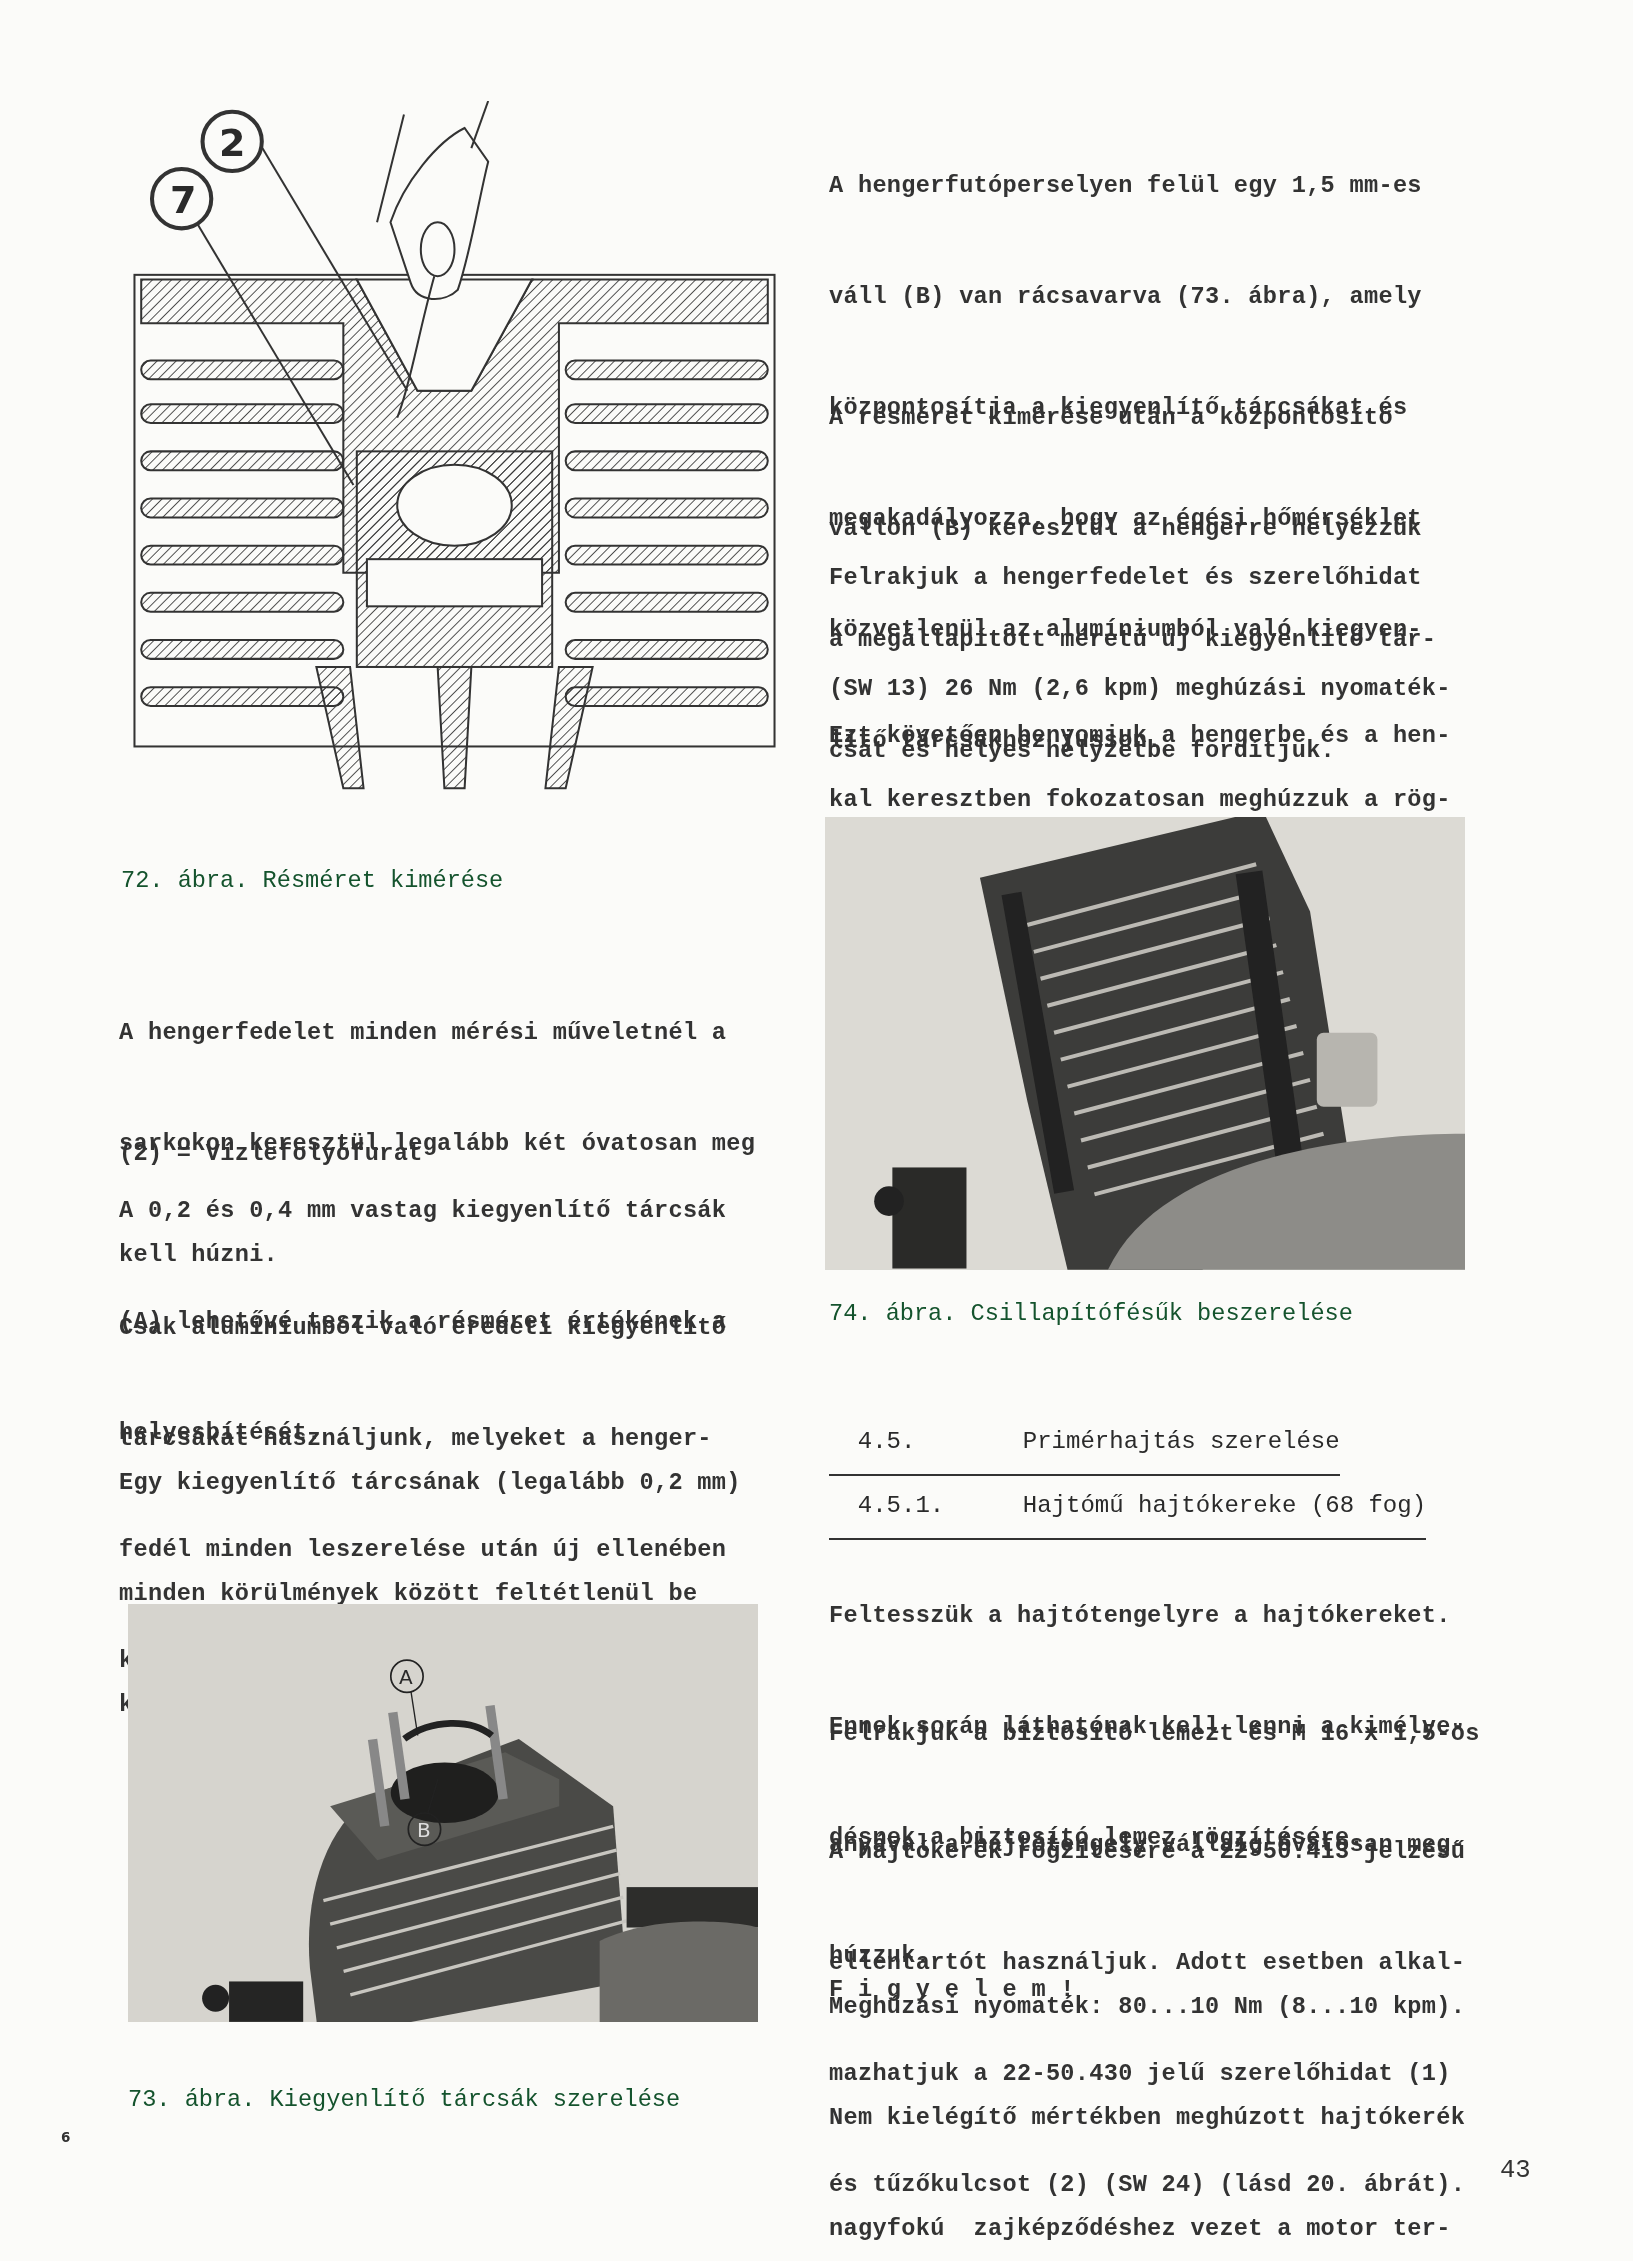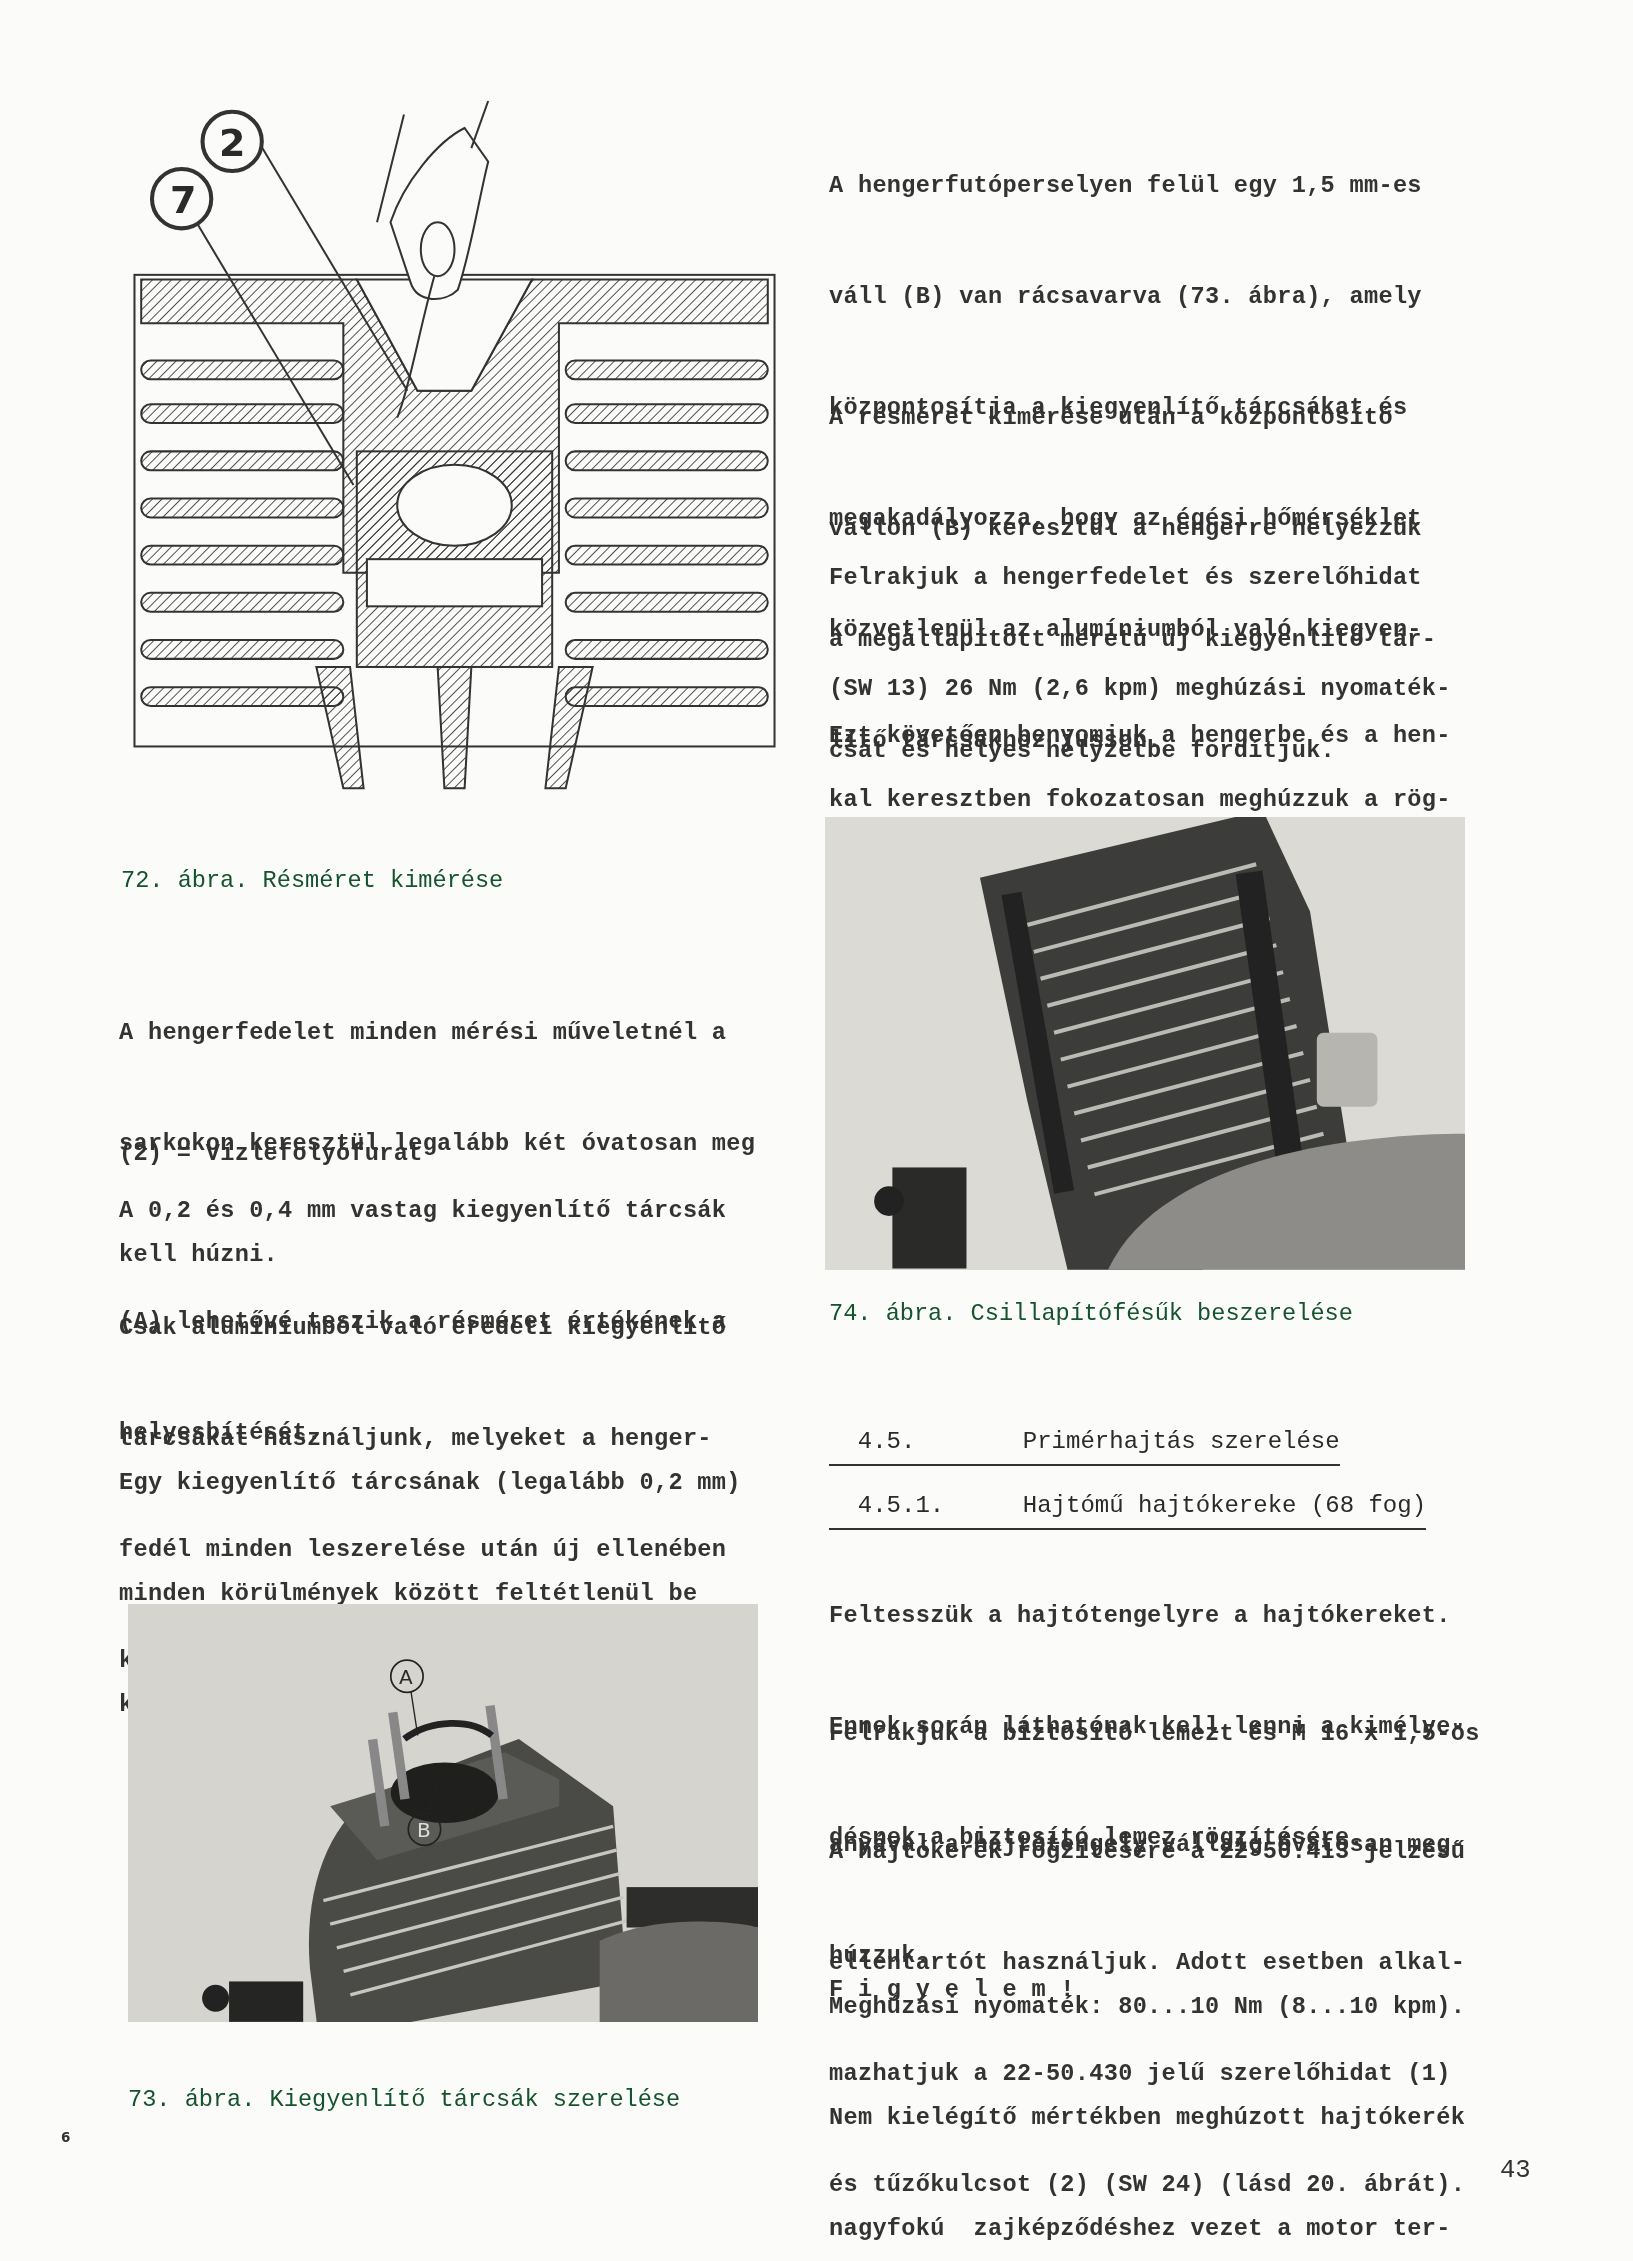--- a/index.html
+++ b/index.html
@@ -17,21 +17,21 @@
     font-size: 23.6px;
     line-height: 37px;
     white-space: pre;
     letter-spacing: 0.3px;
     font-weight: bold;
     color: #333;
   }
   .caption { font-size: 23.6px; line-height: 37px; white-space: pre; position: absolute; color: #14532d; }
   .heading {
     position: absolute; font-size: 24px; line-height: 34px; white-space: pre;
-    color: #2a2a2a; border-bottom: 2.7px solid #333; padding-bottom: 5px;
+    color: #2a2a2a; border-bottom: 2.7px solid #333; padding-bottom: 15px;
   }
   .heading .num { display: inline-block; width: 165px; }
   .photo {
     position: absolute;
     background: #d8d6d0;
     overflow: hidden;
   }
   .photo svg { width: 100%; height: 100%; display: block; }
   .diagram svg { width: 100%; height: 100%; display: block; }
   .pagenum { position: absolute; font-size: 25.6px; color: #333; }

